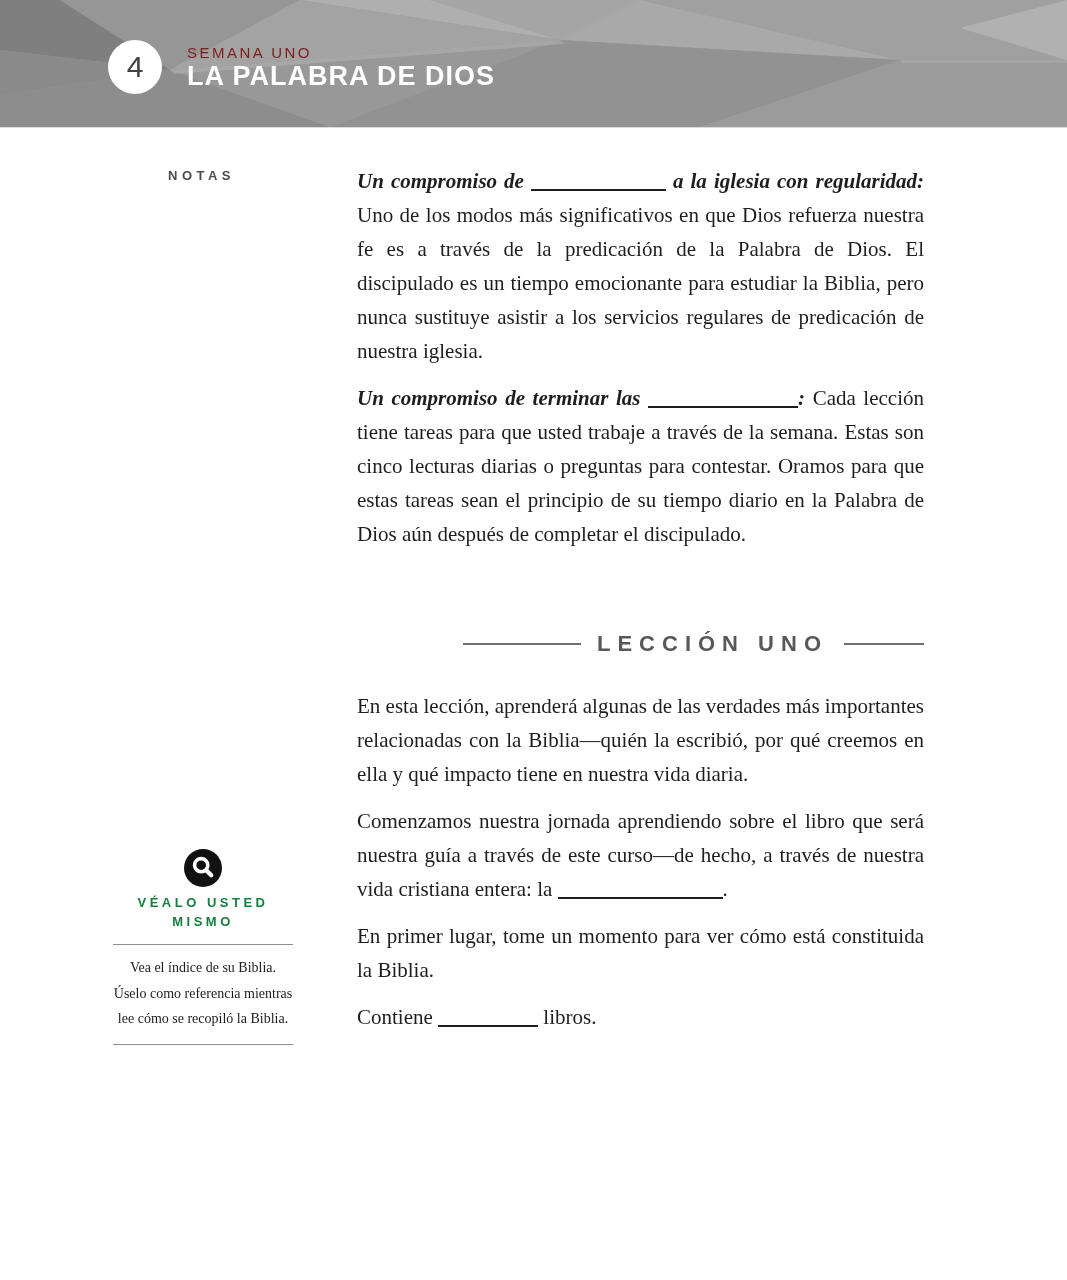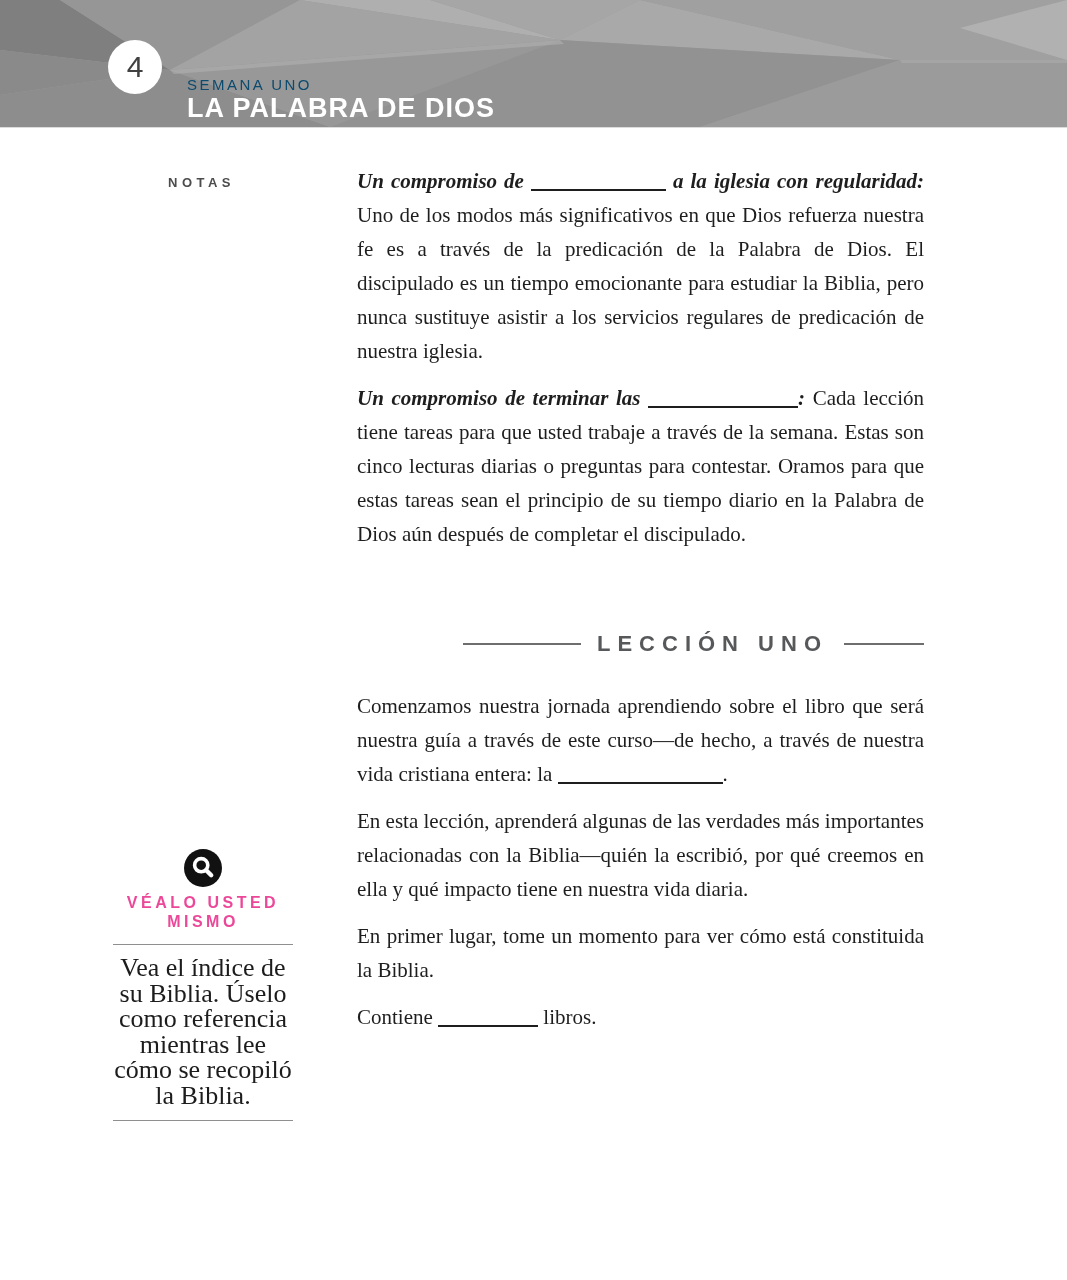--- a/index.html
+++ b/index.html
@@ -6,33 +6,33 @@
   .page{position:relative;width:1067px;height:1280px;background:#ffffff;overflow:hidden;
         font-family:"Liberation Serif",serif;color:#1e1e1e;}
 
   
   .banner{position:absolute;left:0;top:0;width:1067px;height:127px;border-bottom:1px solid #dcdcdc;}
   .banner svg.poly{position:absolute;left:0;top:0;width:100%;height:100%;display:block;}
   .badge{position:absolute;left:108px;top:40px;width:54px;height:54px;border-radius:50%;
          background:#ffffff;display:flex;align-items:center;justify-content:center;
          font-family:"Liberation Sans",sans-serif;font-weight:300;font-size:30px;color:#414141;}
   .banner-titles{position:absolute;left:187px;top:44px;font-family:"Liberation Sans",sans-serif;}
-  .eyebrow{font-size:15px;letter-spacing:2.5px;color:#0c4a6e;font-weight:400;line-height:17px;margin-top:32px;}
+  .eyebrow{font-size:15px;letter-spacing:2.5px;color:#7f1d1d;font-weight:400;line-height:17px;}
   .banner-title{font-size:27px;letter-spacing:1px;color:#ffffff;font-weight:700;line-height:30px;}
 
   
-  .notas{position:absolute;left:168px;top:175px;font-family:"Liberation Sans",sans-serif;
+  .notas{position:absolute;left:168px;top:168px;font-family:"Liberation Sans",sans-serif;
          font-size:13px;font-weight:700;letter-spacing:4.5px;color:#4c4c4c;}
   .callout{position:absolute;left:113px;top:849px;width:180px;text-align:center;}
   .callout-icon{width:38px;height:38px;margin:0 auto 6px auto;}
-  .callout-label{font-family:"Liberation Sans",sans-serif;font-size:16px;font-weight:600;
-                 letter-spacing:3.5px;color:#ec4899;line-height:19px;margin-top:2px;}
+  .callout-label{font-family:"Liberation Sans",sans-serif;font-size:13px;font-weight:600;
+                 letter-spacing:3.5px;color:#15803d;line-height:19px;margin-top:2px;}
   .callout-rule{border:none;border-top:1px solid #8f8f8f;margin:13px 0 10px 0;}
   .callout-rule.bottom{margin-top:12px;}
-  .callout-body{font-size:26px;line-height:25.5px;color:#1c1c1c;}
+  .callout-body{font-size:14px;line-height:25.5px;color:#1c1c1c;}
 
   
   .main{position:absolute;left:357px;top:164px;width:567px;}
   .main p{margin:0 0 13px 0;font-size:21px;line-height:34px;text-align:justify;}
   .lead{font-weight:700;font-style:italic;}
   .blank{display:inline-block;height:3px;border-bottom:2px solid #1e1e1e;vertical-align:-3px;}
   .blank.w135{width:135px;} .blank.w150{width:150px;} .blank.w165{width:165px;} .blank.w100{width:100px;}
 
   .section-heading{display:flex;align-items:center;justify-content:flex-end;
                    margin:80px 0 32px 0;}
@@ -102,22 +102,22 @@
     <p><span class="lead">Un compromiso de terminar las </span><span class="blank w150"></span><span class="lead">: </span><span>Cada lección tiene tareas para que usted trabaje a través de la semana. Estas son cinco lecturas diarias o preguntas para contestar. Oramos para que estas tareas sean el principio de su tiempo diario en la Palabra de Dios aún después de completar el discipulado.</span></p>
 
 
 
     <div class="section-heading">
       <span class="line left"></span>
       <span class="txt">LECCIÓN UNO</span>
       <span class="line right"></span>
     </div>
 
+    <p>En esta lección, aprenderá algunas de las verdades más importantes relacionadas con la Biblia—quién la escribió, por qué creemos en ella y qué impacto tiene en nuestra vida diaria.</p>
+
     <p><span>Comenzamos nuestra jornada aprendiendo sobre el libro que será nuestra guía a través de este curso—de hecho, a través de nuestra vida cristiana entera: la </span><span class="blank w165"></span><span>.</span></p>
-
-    <p>En esta lección, aprenderá algunas de las verdades más importantes relacionadas con la Biblia—quién la escribió, por qué creemos en ella y qué impacto tiene en nuestra vida diaria.</p>
 
     <p>En primer lugar, tome un momento para ver cómo está constituida la Biblia.</p>
 
     <p><span>Contiene </span><span class="blank w100"></span><span> libros.</span></p>
 
   </div>
 </div>
 
 </body></html>

